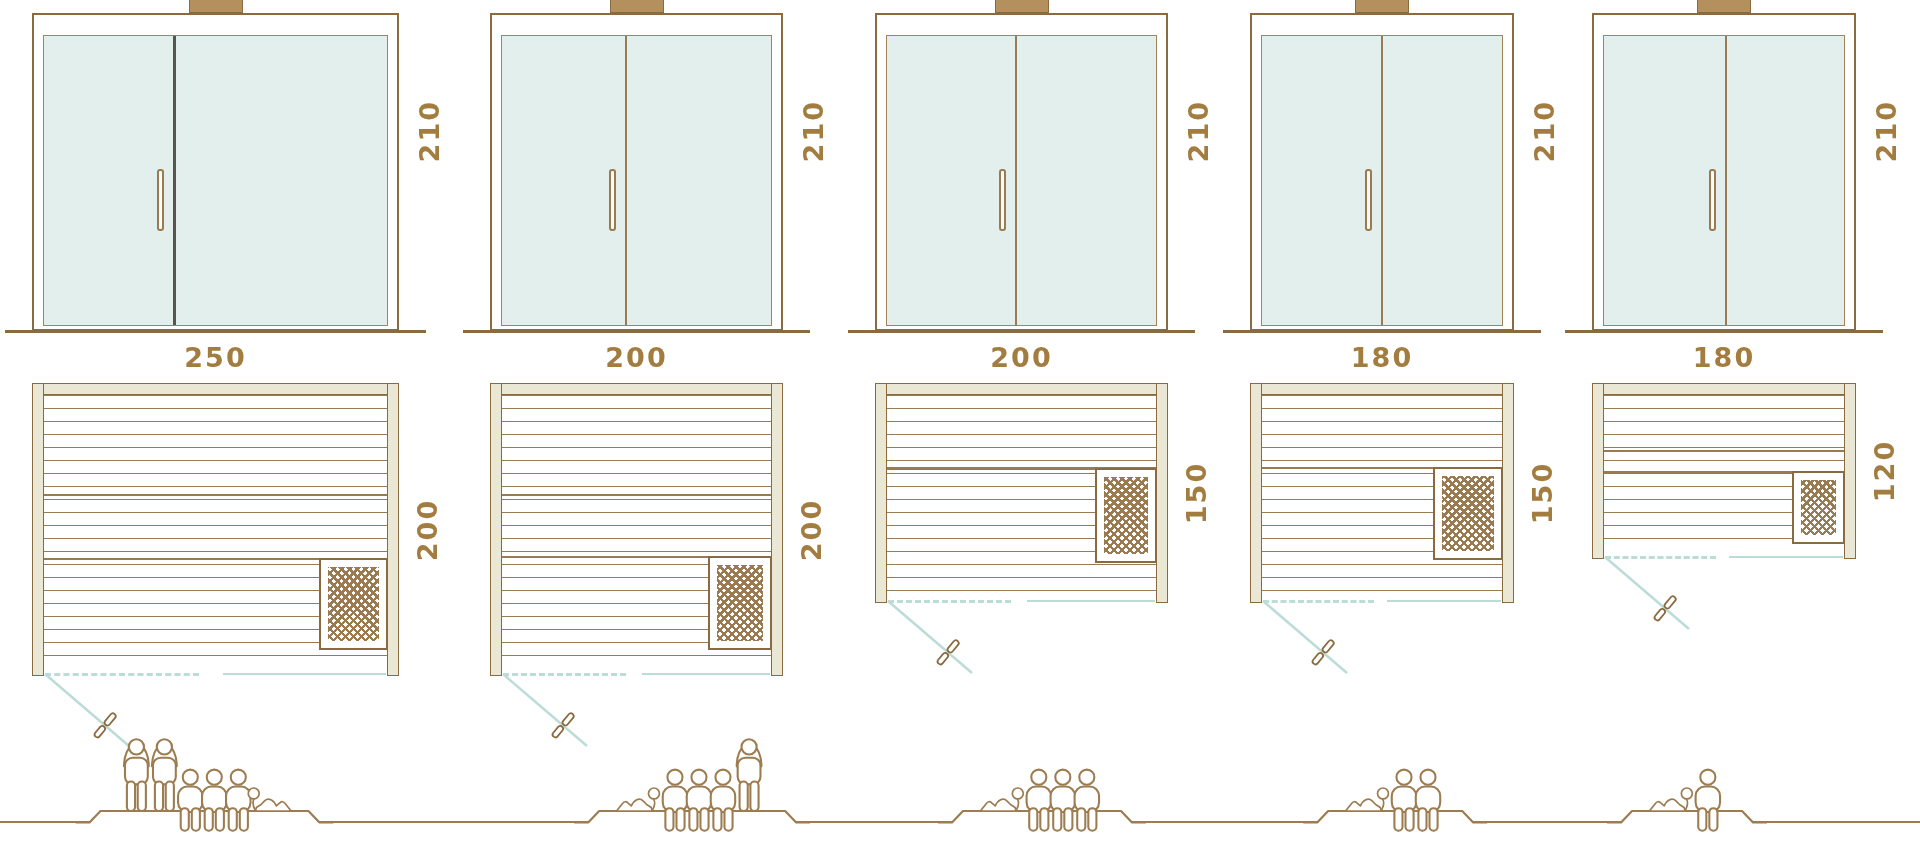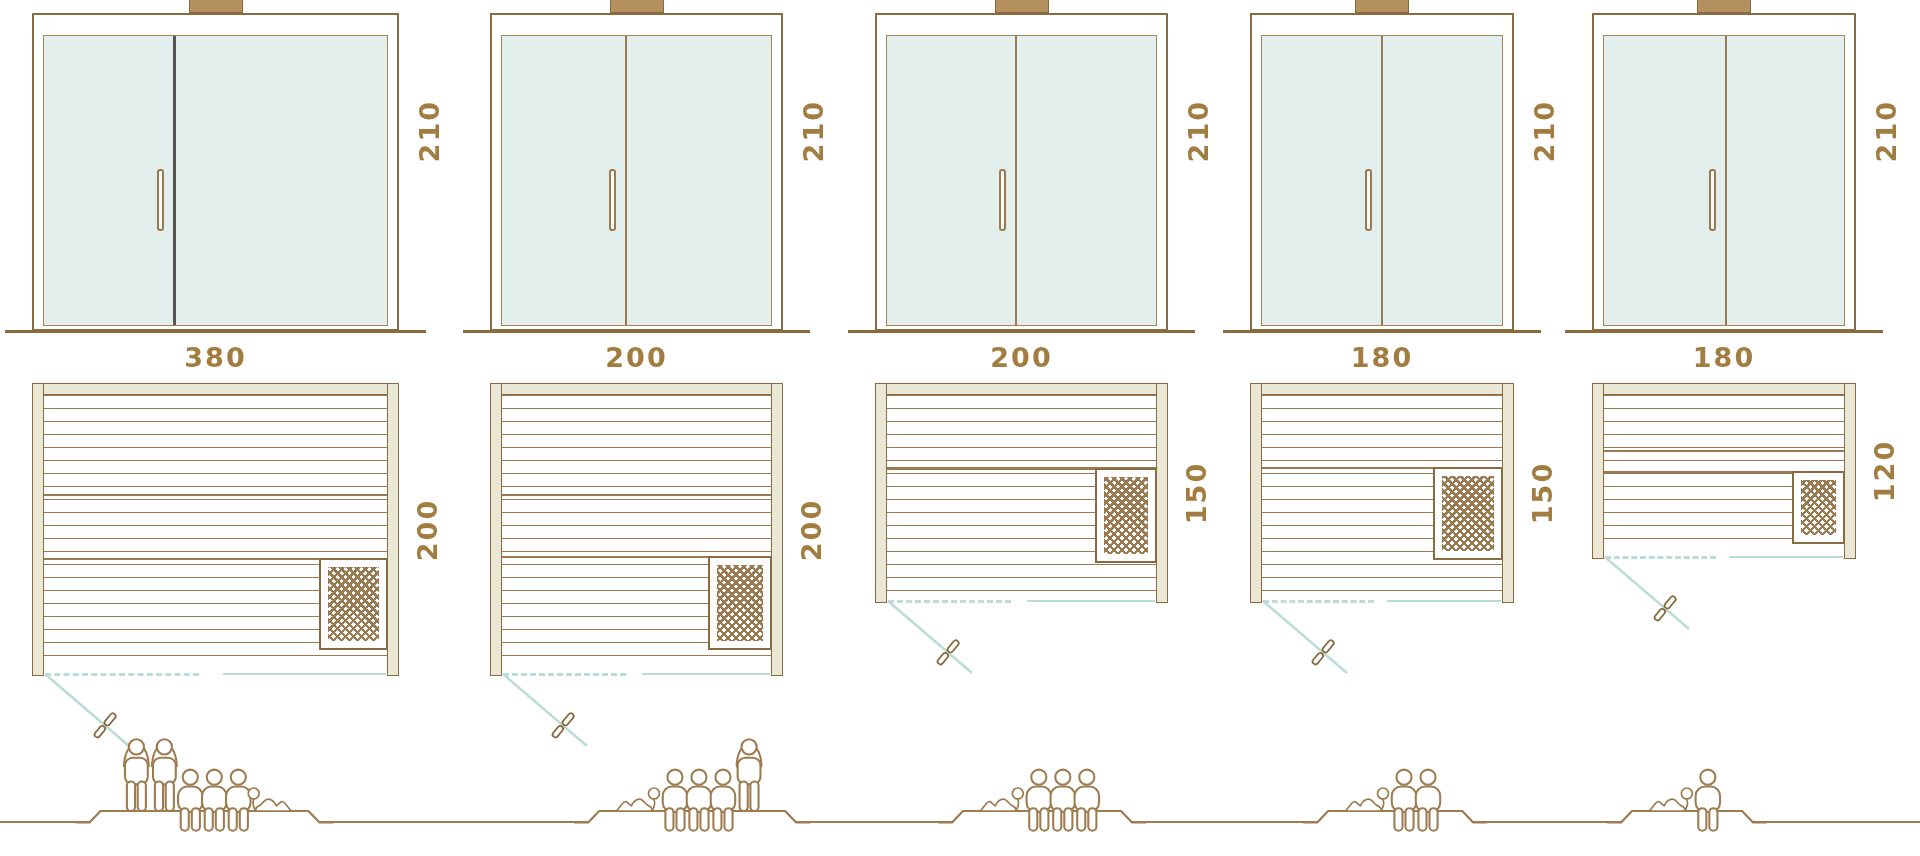--- a/index.html
+++ b/index.html
@@ -91,21 +91,21 @@
       <div class="frame">
         <div class="glasswrap">
           <div class="divider" style="left: calc(38% - 1px); background: rgb(89, 85, 77); width: 2.5px;"></div>
           <div class="handle" style="left: calc(38% - 17px);"></div>
         </div>
       </div>
       <div class="gline"></div>
       <div class="hlabel">210</div>
     </div>
 
-    <div class="wlabel">380</div>
+    <div class="wlabel">250</div>
 
     <div class="planwrap">
       <div class="plan" style="height: 293px;">
         <div class="planks"></div>
         <div class="bench b1" style="top:38%"></div>
         <div class="bench b2" style="bottom: 116px;"></div>
         <div class="heater" style="width: 69px; height: 92px; bottom: 26px;">
           <div class="coals"></div>
         </div>
         <div class="wall top"></div>

